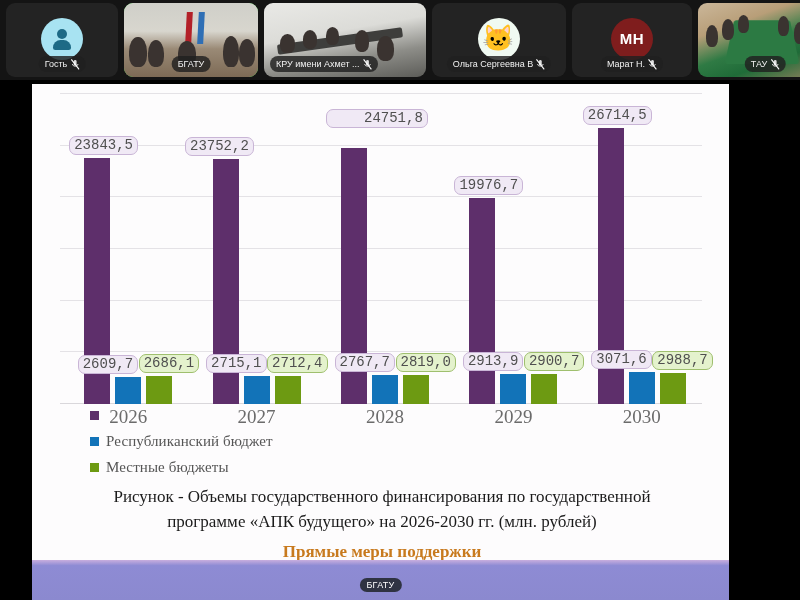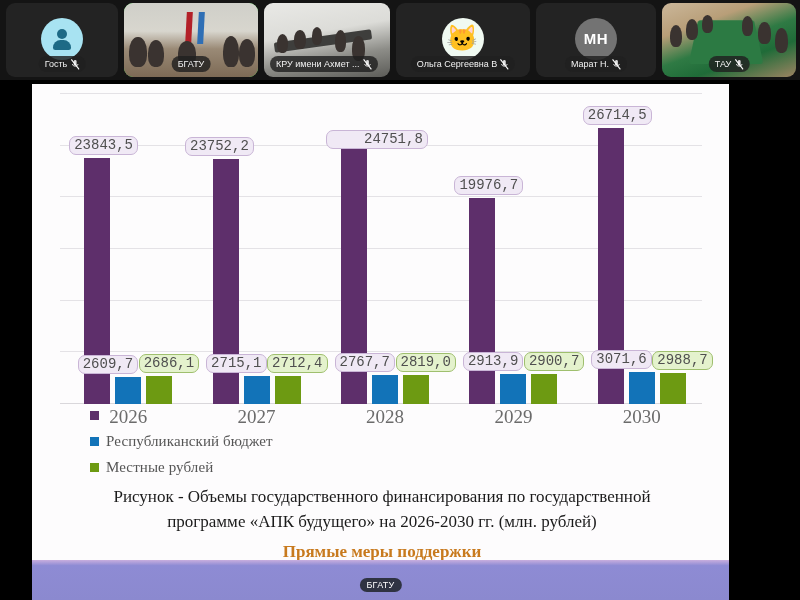--- a/index.html
+++ b/index.html
@@ -16,21 +16,21 @@
     position: absolute; left: 0; top: 0; width: 800px; height: 80px;
     background: #141414;
     display: flex; align-items: center; gap: 6px; padding: 3px 6px;
   }
   .tile {
     position: relative; height: 74px; border-radius: 9px;
     background: #232323; overflow: hidden; flex: 0 0 auto;
   }
   .tile.w-guest   { width: 112px; }
   .tile.w-bgatu   { width: 134px; }
-  .tile.w-kru     { width: 126px; }
+  .tile.w-kru     { width: 162px; }
   .tile.w-olga    { width: 134px; }
   .tile.w-marat   { width: 120px; }
   .tile.w-tau     { width: 134px; }
   .tile.active { outline: 3px solid #56e25a; outline-offset: -3px; border-radius: 9px; }
 
   .namechip {
     position: absolute; bottom: 5px; left: 50%; transform: translateX(-50%);
     background: rgba(32,32,32,.82); color: #f2f2f2;
     font-size: 9px; line-height: 12px; padding: 2px 6px; border-radius: 8px;
     white-space: nowrap; display: flex; align-items: center; gap: 3px;
@@ -40,21 +40,21 @@
   .mic-off { display: inline-block; width: 9px; height: 11px; position: relative; flex: 0 0 auto; }
   .mic-off svg { display: block; }
 
   .avatar {
     position: absolute; left: 50%; top: 48%; transform: translate(-50%,-50%);
     width: 42px; height: 42px; border-radius: 50%;
     display: flex; align-items: center; justify-content: center;
   }
   .avatar.guest { background: #a8e3f2; }
   .avatar.cat   { background: #f0faf2; font-size: 26px; }
-  .avatar.mh    { background: #737373; color: #fff; font-size: 15px; font-weight: bold; letter-spacing: .5px; }
+  .avatar.mh    { background: #7f1d1d; color: #fff; font-size: 15px; font-weight: bold; letter-spacing: .5px; }
   .guest-glyph { width: 20px; height: 22px; position: relative; }
   .guest-glyph .head { position: absolute; left: 5px; top: 1px; width: 10px; height: 10px; border-radius: 50%; background: #1d6a86; }
   .guest-glyph .body { position: absolute; left: 1px; top: 12px; width: 18px; height: 10px; border-radius: 9px 9px 3px 3px; background: #1d6a86; }
 
   
   .vid { position: absolute; inset: 0; }
   .vid.room1 { background:
       linear-gradient(180deg,#cfcfc9 0%,#d8d6ce 38%,#9a8a76 62%,#7d6a55 100%); }
   .vid.room1::before { content:""; position:absolute; left:46%; top:12%; width:6px; height:32px; background:#b32028; transform:skewX(-3deg); }
   .vid.room1::after  { content:""; position:absolute; left:55%; top:12%; width:6px; height:32px; background:#2f6fb5; transform:skewX(-3deg); }
@@ -264,21 +264,21 @@
           <div class="dlabel lav" style="left: 17.7px; bottom: 29.9669px;">2609,7</div>
           <div class="bar loc" style="left: 86.2px; width: 26px; height: 27.7564px;"></div>
           <div class="dlabel grn" style="left: 78.7px; bottom: 30.7564px;">2686,1</div>
           <div class="bar total" style="left: 152.6px; width: 26px; height: 245.439px;"></div>
           <div class="dlabel lav" style="left: 125px; bottom: 248.439px;">23752,2</div>
           <div class="bar rep" style="left: 183.6px; width: 26px; height: 28.056px;"></div>
           <div class="dlabel lav" style="left: 146.1px; bottom: 31.056px;">2715,1</div>
           <div class="bar loc" style="left: 214.6px; width: 26px; height: 28.0281px;"></div>
           <div class="dlabel grn" style="left: 207.1px; bottom: 31.0281px;">2712,4</div>
           <div class="bar total" style="left: 281px; width: 26px; height: 255.769px;"></div>
-          <div class="dlabel lav" style="left: 266px; bottom: 255px; padding-left: 37px;">24751,8</div>
+          <div class="dlabel lav" style="left: 266px; bottom: 276px; padding-left: 37px;">24751,8</div>
           <div class="bar rep" style="left: 312px; width: 26px; height: 28.5996px;"></div>
           <div class="dlabel lav" style="left: 274.5px; bottom: 31.5996px;">2767,7</div>
           <div class="bar loc" style="left: 343px; width: 26px; height: 29.1297px;"></div>
           <div class="dlabel grn" style="left: 335.5px; bottom: 32.1297px;">2819,0</div>
           <div class="bar total" style="left: 409.4px; width: 26px; height: 206.426px;"></div>
           <div class="dlabel lav" style="left: 394.4px; bottom: 209.426px;">19976,7</div>
           <div class="bar rep" style="left: 440.4px; width: 26px; height: 30.1103px;"></div>
           <div class="dlabel lav" style="left: 402.9px; bottom: 33.1103px;">2913,9</div>
           <div class="bar loc" style="left: 471.4px; width: 26px; height: 29.9739px;"></div>
           <div class="dlabel grn" style="left: 463.9px; bottom: 32.9739px;">2900,7</div>
@@ -302,21 +302,21 @@
     <div class="legend">
       <div class="legend-row">
         <span class="swatch sw-total"></span>
       </div>
       <div class="legend-row">
         <span class="swatch sw-rep"></span>
         <span class="legend-text">Республиканский бюджет</span>
       </div>
       <div class="legend-row">
         <span class="swatch sw-loc"></span>
-        <span class="legend-text">Местные рублей</span>
+        <span class="legend-text">Местные бюджеты</span>
       </div>
     </div>
 
     <div class="caption">
       <span>Рисунок - Объемы государственного финансирования по государственной</span>
       <br>
       <span>программе «АПК будущего» на 2026-2030 гг. (млн. рублей)</span>
       <span class="sub">Прямые меры поддержки</span>
     </div>
   </div>

